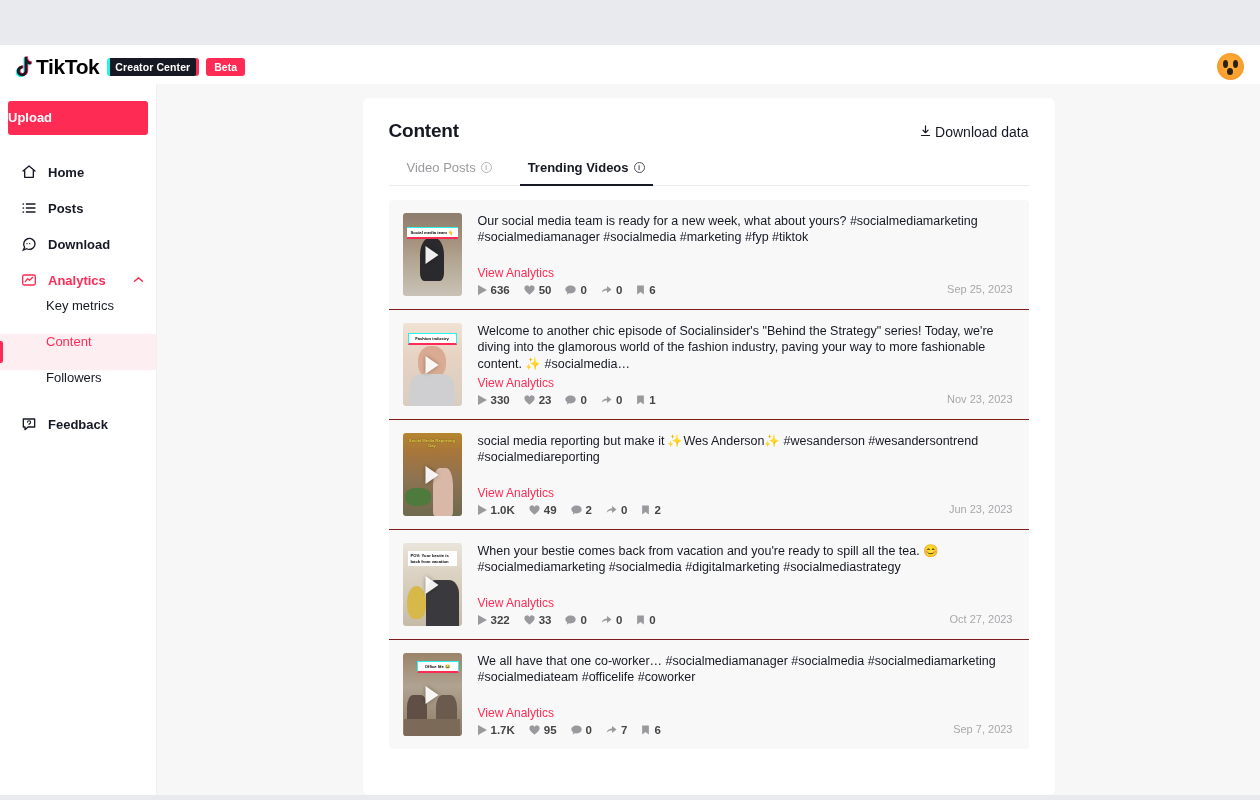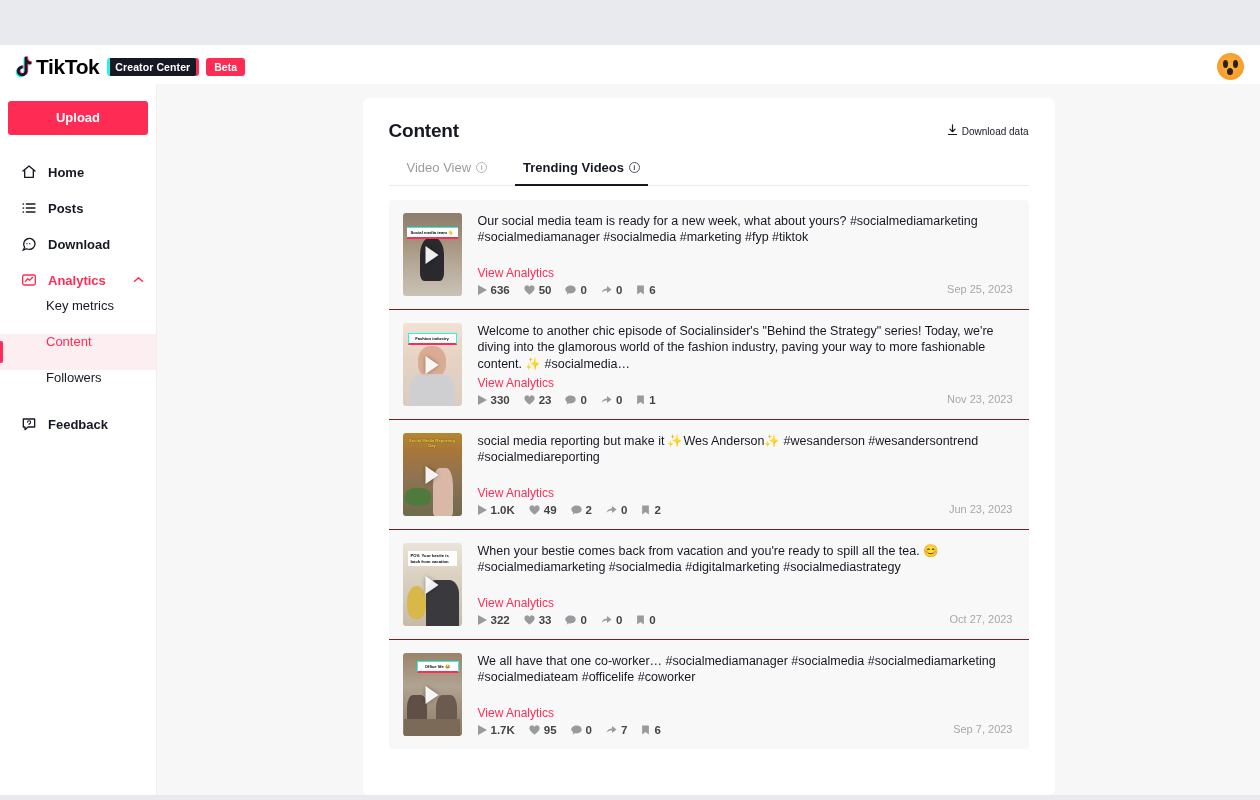--- a/index.html
+++ b/index.html
@@ -53,21 +53,21 @@
   .avatar .mouth { position: absolute; width: 6px; height: 7px; background: #2a2118; border-radius: 50%; top: 15px; left: 10px; }
 
   
   .shell { display: flex; width: 100%; height: 711px; background: #f7f7f7; }
   .sidebar {
     width: 157px; background: #fff; flex: 0 0 157px;
     border-right: 1px solid #f0f0f0; padding-top: 17px;
   }
   .upload-btn {
     display: block; margin: 0 8px 19px 8px; height: 34px; line-height: 34px;
-    background: #fe2c55; color: #fff; text-align: center;
+    background: #fe2c55; color: #fff; text-align: left;
     font-size: 13px; font-weight: 600; border-radius: 3px; cursor: pointer;
     border: none; width: calc(100% - 16px);
     font-family: "Liberation Sans", sans-serif;
   }
   .nav-item {
     display: flex; align-items: center; gap: 11px;
     height: 36px; padding: 0 12px 0 20px; cursor: pointer;
     font-size: 13px; font-weight: 700; color: #161823; position: relative;
   }
   .nav-item .ico { width: 17px; height: 17px; flex: 0 0 17px; display: flex; align-items: center; justify-content: center; }
@@ -87,21 +87,21 @@
   
   .main { flex: 1; display: flex; justify-content: center; padding-top: 14px; }
   .card {
     width: 692px; background: #fff; border-radius: 6px;
     padding: 22px 26px 0 26px; height: 697px; overflow: hidden;
   }
   .card-head { display: flex; align-items: flex-start; justify-content: space-between; }
   .page-title { font-size: 19px; font-weight: 700; color: #161823; letter-spacing: -.2px; }
   .download-link {
     display: flex; align-items: center; gap: 4px; cursor: pointer;
-    font-size: 10px; color: #161823; margin-top: 4px;
+    font-size: 14px; color: #161823; margin-top: 4px;
   }
   .tabs { display: flex; gap: 0; margin-top: 18px; border-bottom: 1px solid #ececec; }
   .tab {
     display: flex; align-items: center; gap: 5px; cursor: pointer;
     padding: 0 18px 10px 18px; font-size: 13px; color: #9b9b9f; font-weight: 400;
     position: relative;
   }
   .tab.active { color: #161823; font-weight: 700; }
   .tab.active::after {
     content: ""; position: absolute; left: 10px; right: 10px; bottom: -1px;
@@ -262,21 +262,21 @@
                 <path d="M3.2 5.6 6 8.4l2.8-2.8"></path>
                 <path d="M1.6 11.4h8.8"></path>
               </svg>
           </span>
           <span>Download data</span>
         </div>
       </div>
 
       <div class="tabs">
         <div class="tab">
-          <span>Video View</span>
+          <span>Video Posts</span>
           <i class="info-i">i</i>
         </div>
         <div class="tab active">
           <span>Trending Videos</span>
           <i class="info-i">i</i>
         </div>
       </div>
 
       <div class="list">
 

